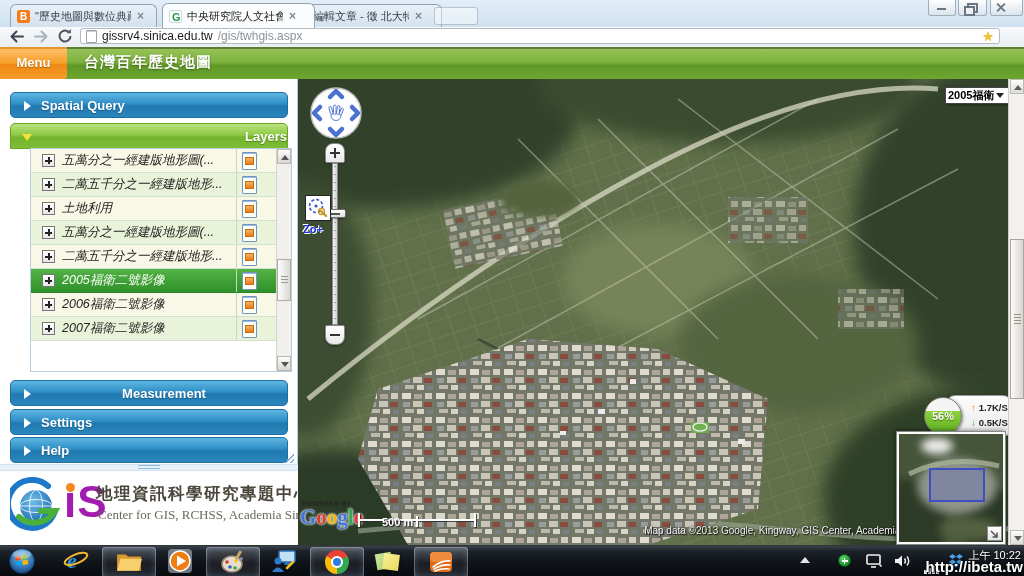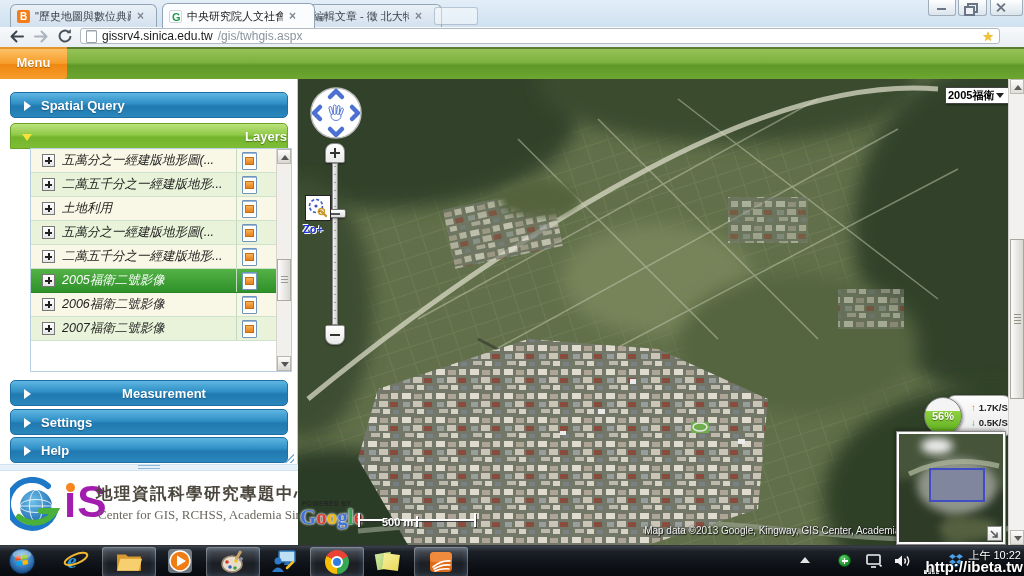--- a/index.html
+++ b/index.html
@@ -259,20 +259,21 @@
       <span class="doc"></span>
       <span id="url-domain">gissrv4.sinica.edu.tw</span>
       <span id="url-path">/gis/twhgis.aspx</span>
       <span id="star"></span>
     </div>
     <div class="abs" id="menu-btn-chrome"></div>
   </div>
 
   <div class="abs" id="appheader"></div>
   <div class="abs" id="menu-button">Menu</div>
+  <div class="abs" id="app-title">台灣百年歷史地圖</div>
 
   <div class="abs" id="sidebar"></div>
 
   <div class="panelbar abs" style="top:92px;">
     <span class="arrow-r"></span>
     <span>Spatial Query</span>
   </div>
   <div class="panelbar abs" id="panel-layers" style="top:123px;text-align:right;">
     <span class="arrow-d"></span>
     <span>Layers</span>

